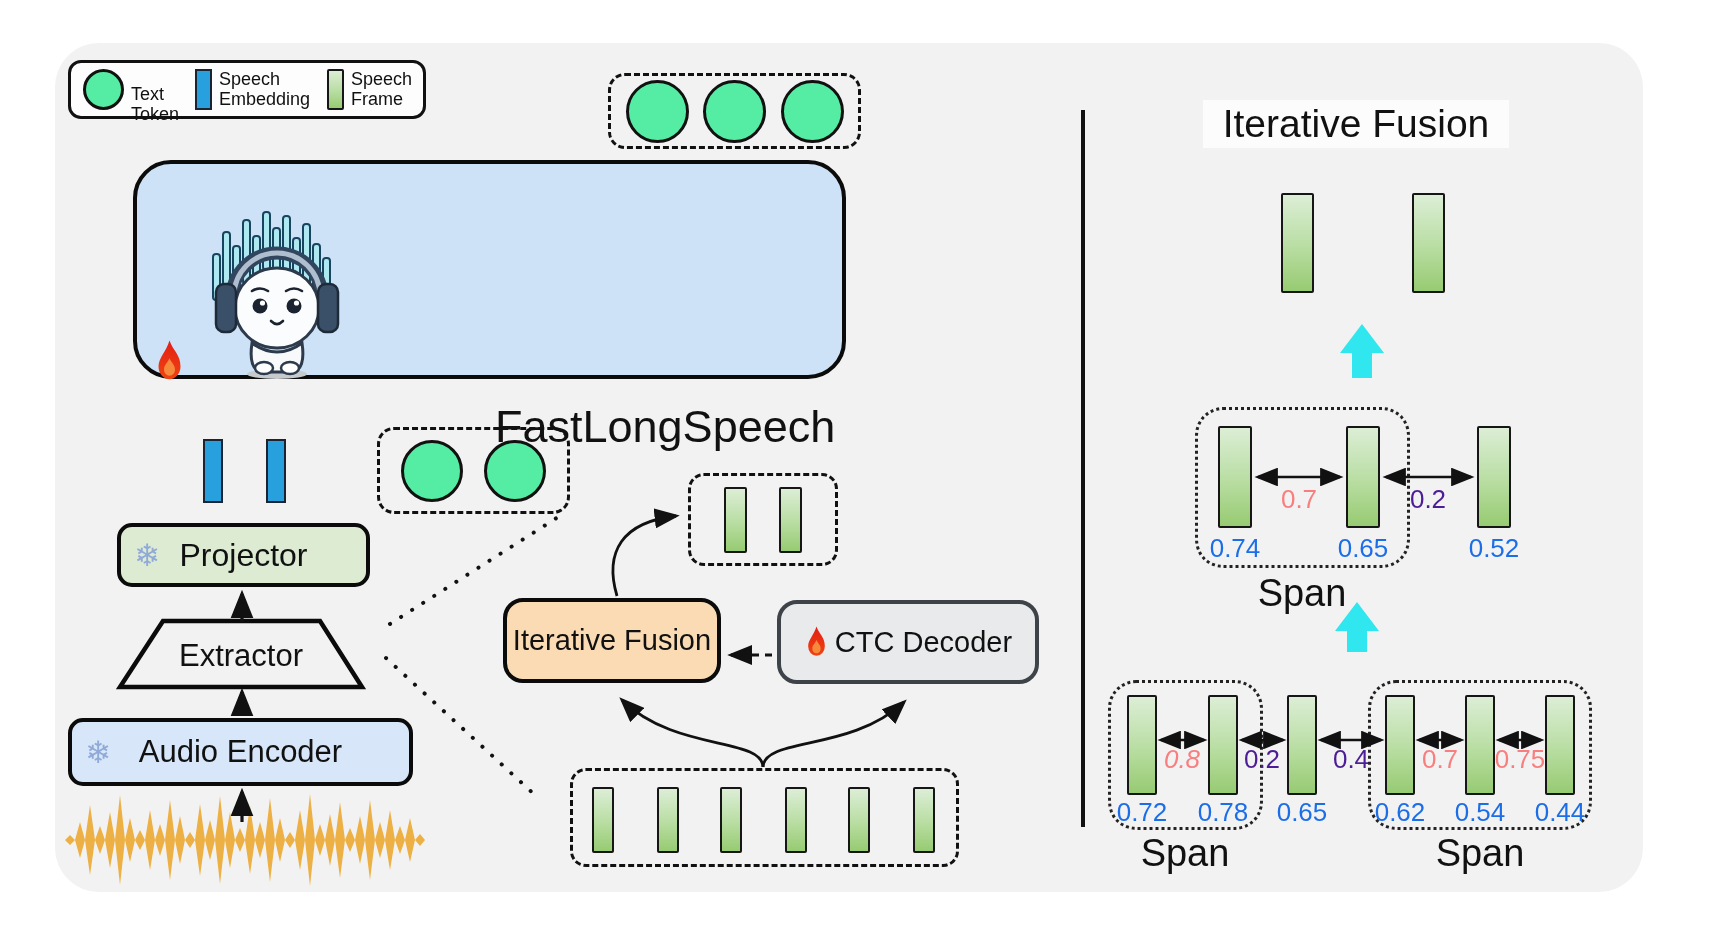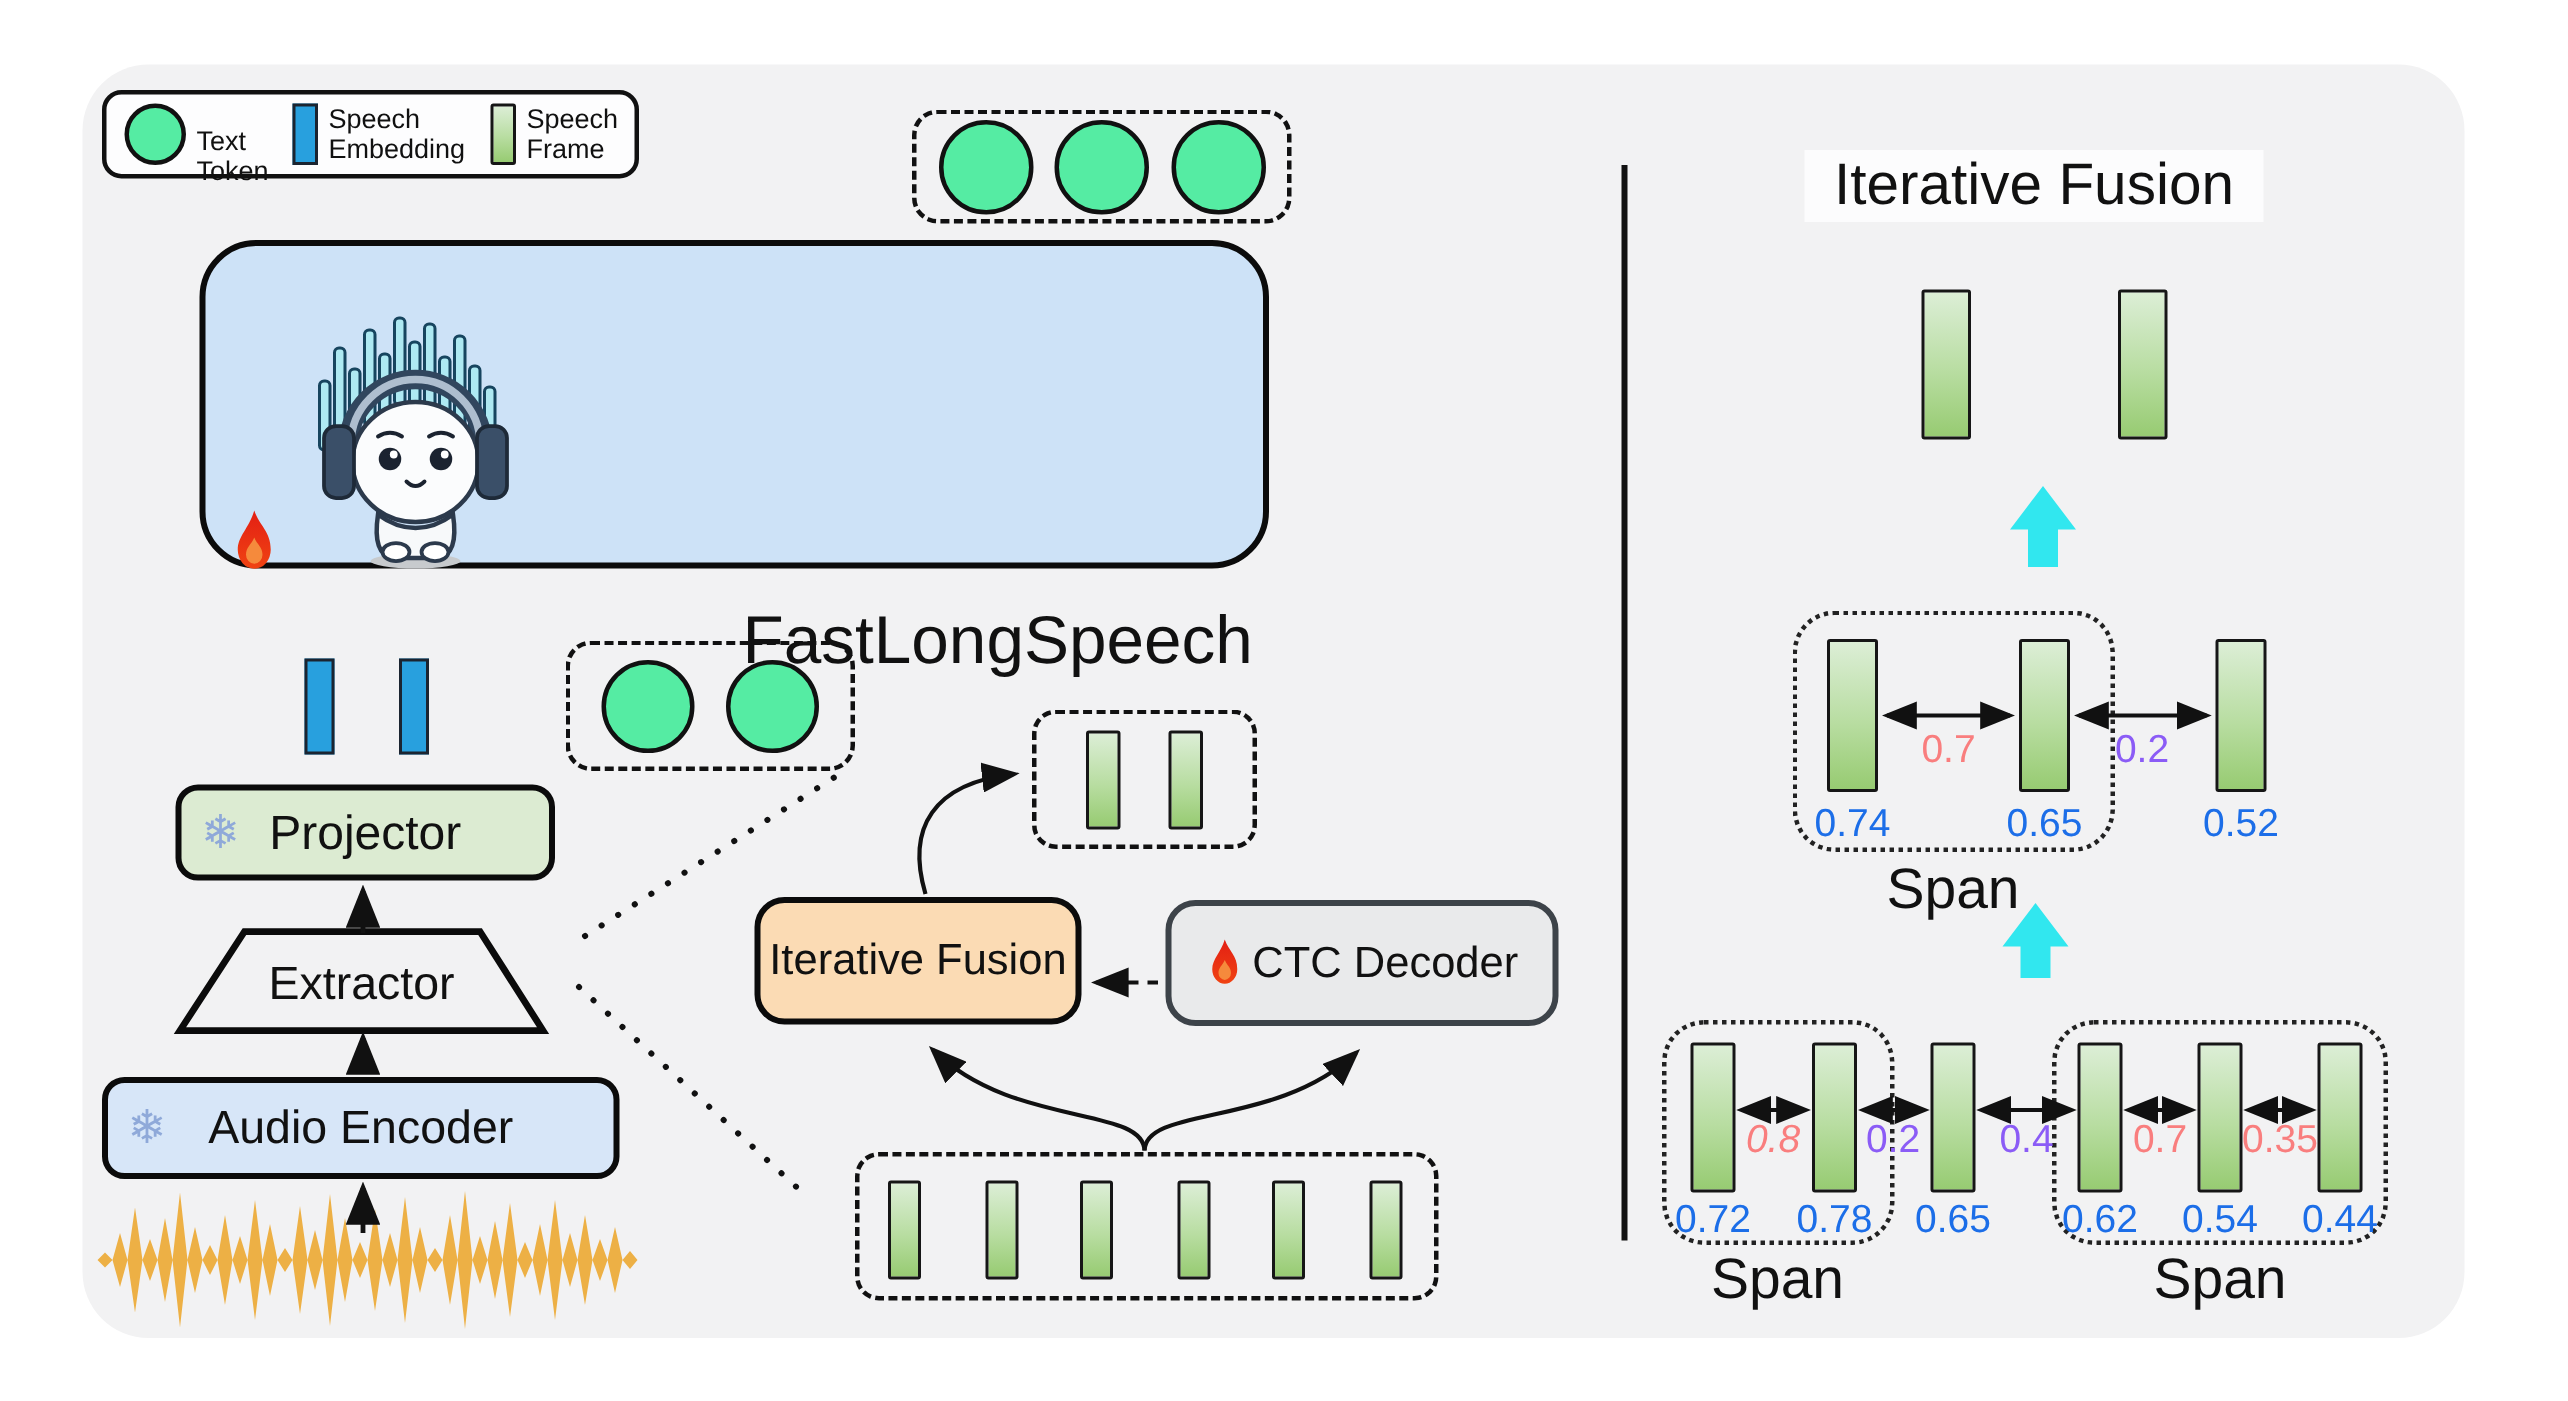--- a/index.html
+++ b/index.html
@@ -42,21 +42,21 @@
   .ctc-box{left:777px;top:600px;width:262px;height:84px;background:#e9eaeb;border-color:#3d4349;border-radius:20px;}
   .ctc-box .blabel{font-size:29px;}
 
   
   .divider{position:absolute;left:1081px;top:110px;width:3.5px;height:717px;background:#111;}
   .rp-title{position:absolute;left:1203px;top:100px;width:306px;height:48px;line-height:48px;
             text-align:center;font-size:39px;background:#fcfcfd;}
   .score{position:absolute;width:60px;text-align:center;font-size:26px;color:#1c6ee8;}
   .sim{position:absolute;width:60px;text-align:center;font-size:26px;}
   .sim-red{color:#f97e7e;}
-  .sim-black{color:#8b5cf6;}
+  .sim-black{color:#4c1d95;}
   .span-label{position:absolute;width:120px;text-align:center;font-size:38px;}
 </style>
 </head>
 <body>
 
 <div class="stage">
   <div class="panel"></div>
 
   <svg class="layer" width="1712" height="934">
     <defs>
@@ -199,21 +199,21 @@
   <span class="frame abs" style="left:1127px;top:695px;width:30px;height:100px;"></span>
   <span class="frame abs" style="left:1208px;top:695px;width:30px;height:100px;"></span>
   <span class="frame abs" style="left:1287px;top:695px;width:30px;height:100px;"></span>
   <span class="frame abs" style="left:1385px;top:695px;width:30px;height:100px;"></span>
   <span class="frame abs" style="left:1465px;top:695px;width:30px;height:100px;"></span>
   <span class="frame abs" style="left:1545px;top:695px;width:30px;height:100px;"></span>
   <span class="sim sim-red" style="left:1152px;top:744px;font-style:italic;">0.8</span>
   <span class="sim sim-black" style="left:1232px;top:744px;">0.2</span>
   <span class="sim sim-black" style="left:1321px;top:744px;">0.4</span>
   <span class="sim sim-red" style="left:1410px;top:744px;">0.7</span>
-  <span class="sim sim-red" style="left:1490px;top:744px;">0.35</span>
+  <span class="sim sim-red" style="left:1490px;top:744px;">0.75</span>
   <span class="score" style="left:1112px;top:797px;">0.72</span>
   <span class="score" style="left:1193px;top:797px;">0.78</span>
   <span class="score" style="left:1272px;top:797px;">0.65</span>
   <span class="score" style="left:1370px;top:797px;">0.62</span>
   <span class="score" style="left:1450px;top:797px;">0.54</span>
   <span class="score" style="left:1530px;top:797px;">0.44</span>
   <span class="span-label" style="left:1125px;top:832px;">Span</span>
   <span class="span-label" style="left:1420px;top:832px;">Span</span>
 
   <svg class="layer" width="1712" height="934">

